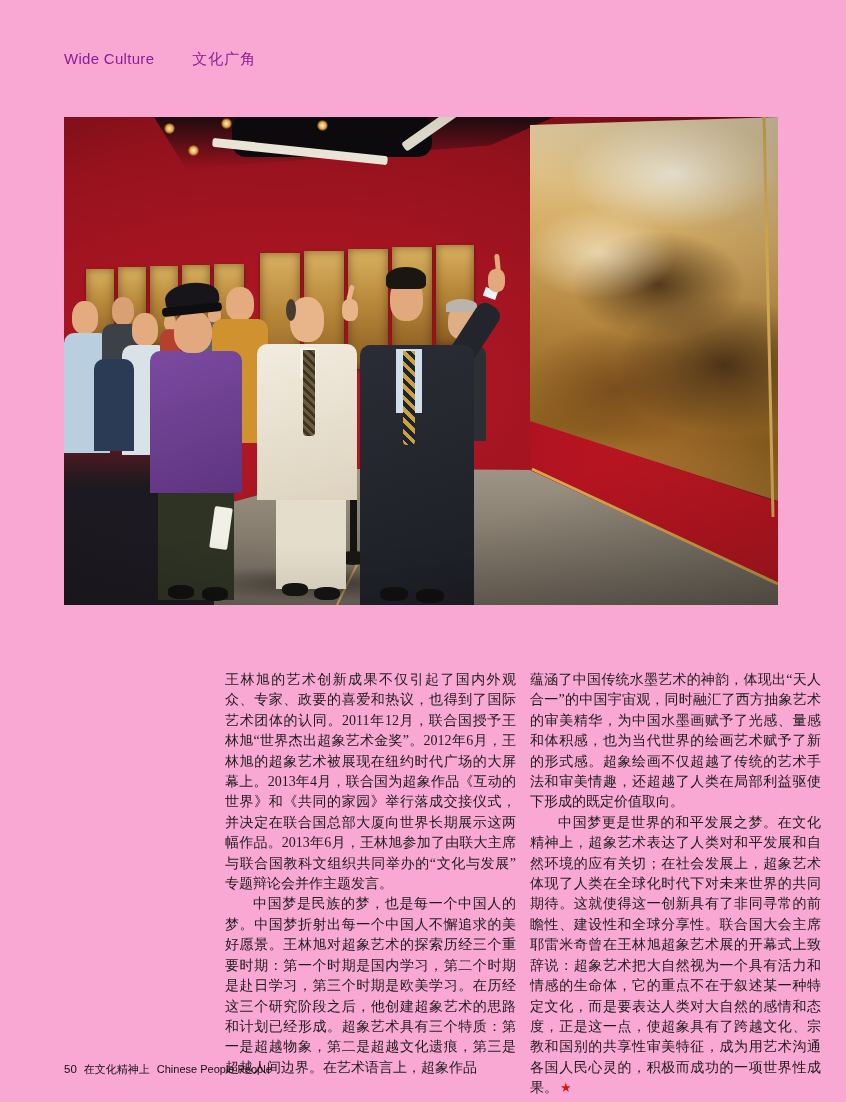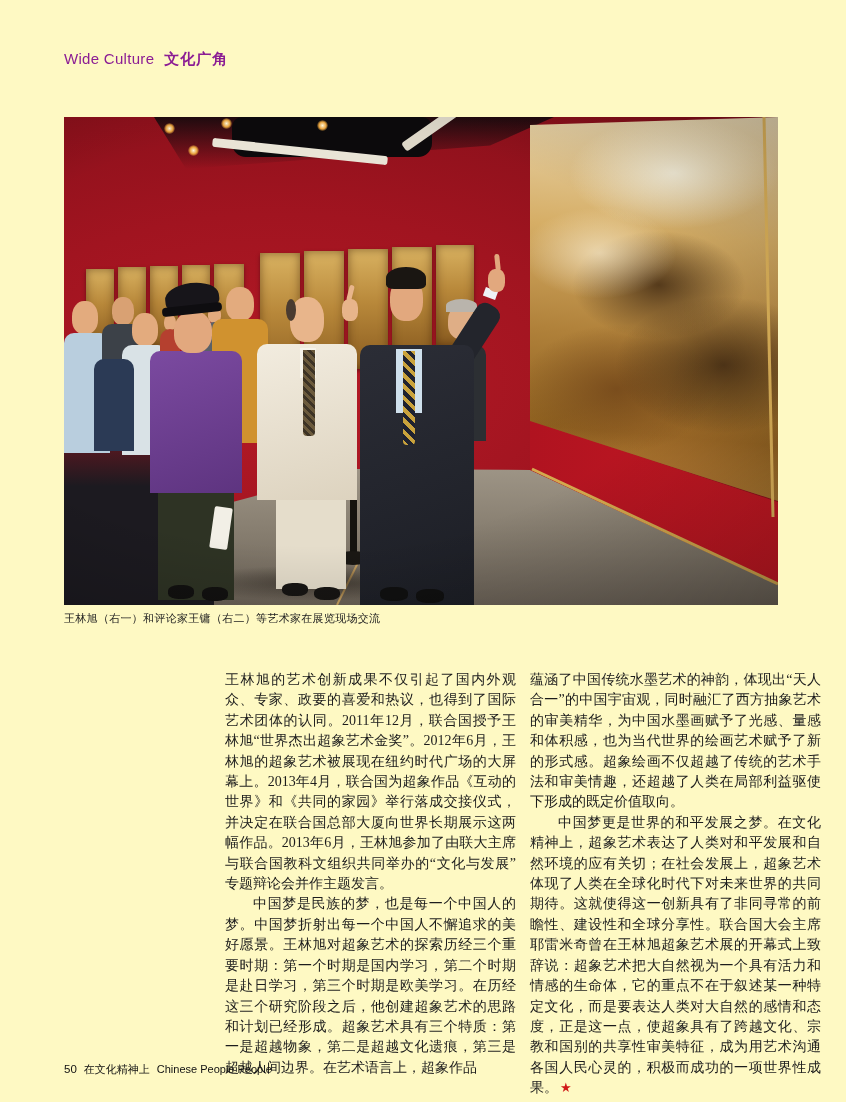--- a/index.html
+++ b/index.html
@@ -1,23 +1,23 @@
 <!DOCTYPE html>
 <html lang="zh"><head>
 <meta charset="utf-8">
 <style>
   html,body{margin:0;padding:0;background:#ffffff;}
-  .page{position:relative;width:846px;height:1102px;background:#fef9c3;overflow:hidden;
+  .page{position:relative;width:846px;height:1102px;background:#f9a8d4;overflow:hidden;
         font-family:"Liberation Sans","DejaVu Sans",sans-serif;}
 
   
   .kicker{position:absolute;left:64px;top:50px;font-size:15px;color:#8b1d94;
           display:flex;gap:10px;align-items:baseline;}
   .kicker .en{letter-spacing:.3px;}
-  .kicker .zh{font-weight:bold;letter-spacing:1px;}
+  .kicker .zh{font-weight:normal;letter-spacing:1px;margin-left:28px;}
 
   
   .photo{position:absolute;left:64px;top:117px;width:714px;height:488px;overflow:hidden;
          background:radial-gradient(ellipse at 30% 55%, #b51a26 0%, #a11420 45%, #7e0e18 100%);}
   .photo *{position:absolute;}
   .ceilshade{left:90px;top:0;width:400px;height:52px;
              background:linear-gradient(180deg,#200b0f 0%,rgba(72,12,16,0) 100%);
              clip-path:polygon(0 0,100% 0,84% 55%,8% 100%);}
   .skylight{left:168px;top:0px;width:200px;height:40px;background:#0c0a0c;
             border-radius:10px 10px 14px 14px;}
@@ -175,21 +175,20 @@
       <div style="left:339px;top:234px;width:12px;height:94px;background:repeating-linear-gradient(45deg,#caa33c 0 4px,#1f2230 4px 8px);border-radius:0 0 4px 4px;"></div>
       <div class="head" style="left:326px;top:160px;width:33px;height:44px;background:#e2a87e;"></div>
       <div style="left:322px;top:150px;width:40px;height:22px;background:#1a1612;border-radius:50% 50% 20% 20%;"></div>
       <div style="left:316px;top:470px;width:28px;height:14px;background:#101010;border-radius:40%;"></div>
       <div style="left:352px;top:472px;width:28px;height:14px;background:#101010;border-radius:40%;"></div>
     </div>
 
     <div class="vignette"></div>
   </div>
 
-  <div class="caption">王林旭（右一）和评论家王镛（右二）等艺术家在展览现场交流</div>
 
   <div class="col" id="col-0">
       <p>王林旭的艺术创新成果不仅引起了国内外观众、专家、政要的喜爱和热议，也得到了国际艺术团体的认同。2011年12月，联合国授予王林旭“世界杰出超象艺术金奖”。2012年6月，王林旭的超象艺术被展现在纽约时代广场的大屏幕上。2013年4月，联合国为超象作品《互动的世界》和《共同的家园》举行落成交接仪式，并决定在联合国总部大厦向世界长期展示这两幅作品。2013年6月，王林旭参加了由联大主席与联合国教科文组织共同举办的“文化与发展”专题辩论会并作主题发言。</p>
       <p class="indent">中国梦是民族的梦，也是每一个中国人的梦。中国梦折射出每一个中国人不懈追求的美好愿景。王林旭对超象艺术的探索历经三个重要时期：第一个时期是国内学习，第二个时期是赴日学习，第三个时期是欧美学习。在历经这三个研究阶段之后，他创建超象艺术的思路和计划已经形成。超象艺术具有三个特质：第一是超越物象，第二是超越文化遗痕，第三是超越人间边界。在艺术语言上，超象作品</p>
     </div>
   <div class="col" id="col-1">
       <p>蕴涵了中国传统水墨艺术的神韵，体现出“天人合一”的中国宇宙观，同时融汇了西方抽象艺术的审美精华，为中国水墨画赋予了光感、量感和体积感，也为当代世界的绘画艺术赋予了新的形式感。超象绘画不仅超越了传统的艺术手法和审美情趣，还超越了人类在局部利益驱使下形成的既定价值取向。</p>
       <p class="indent">中国梦更是世界的和平发展之梦。在文化精神上，超象艺术表达了人类对和平发展和自然环境的应有关切；在社会发展上，超象艺术体现了人类在全球化时代下对未来世界的共同期待。这就使得这一创新具有了非同寻常的前瞻性、建设性和全球分享性。联合国大会主席耶雷米奇曾在王林旭超象艺术展的开幕式上致辞说：超象艺术把大自然视为一个具有活力和情感的生命体，它的重点不在于叙述某一种特定文化，而是要表达人类对大自然的感情和态度，正是这一点，使超象具有了跨越文化、宗教和国别的共享性审美特征，成为用艺术沟通各国人民心灵的，积极而成功的一项世界性成果。<span class="star">★</span></p>
     </div>
 

